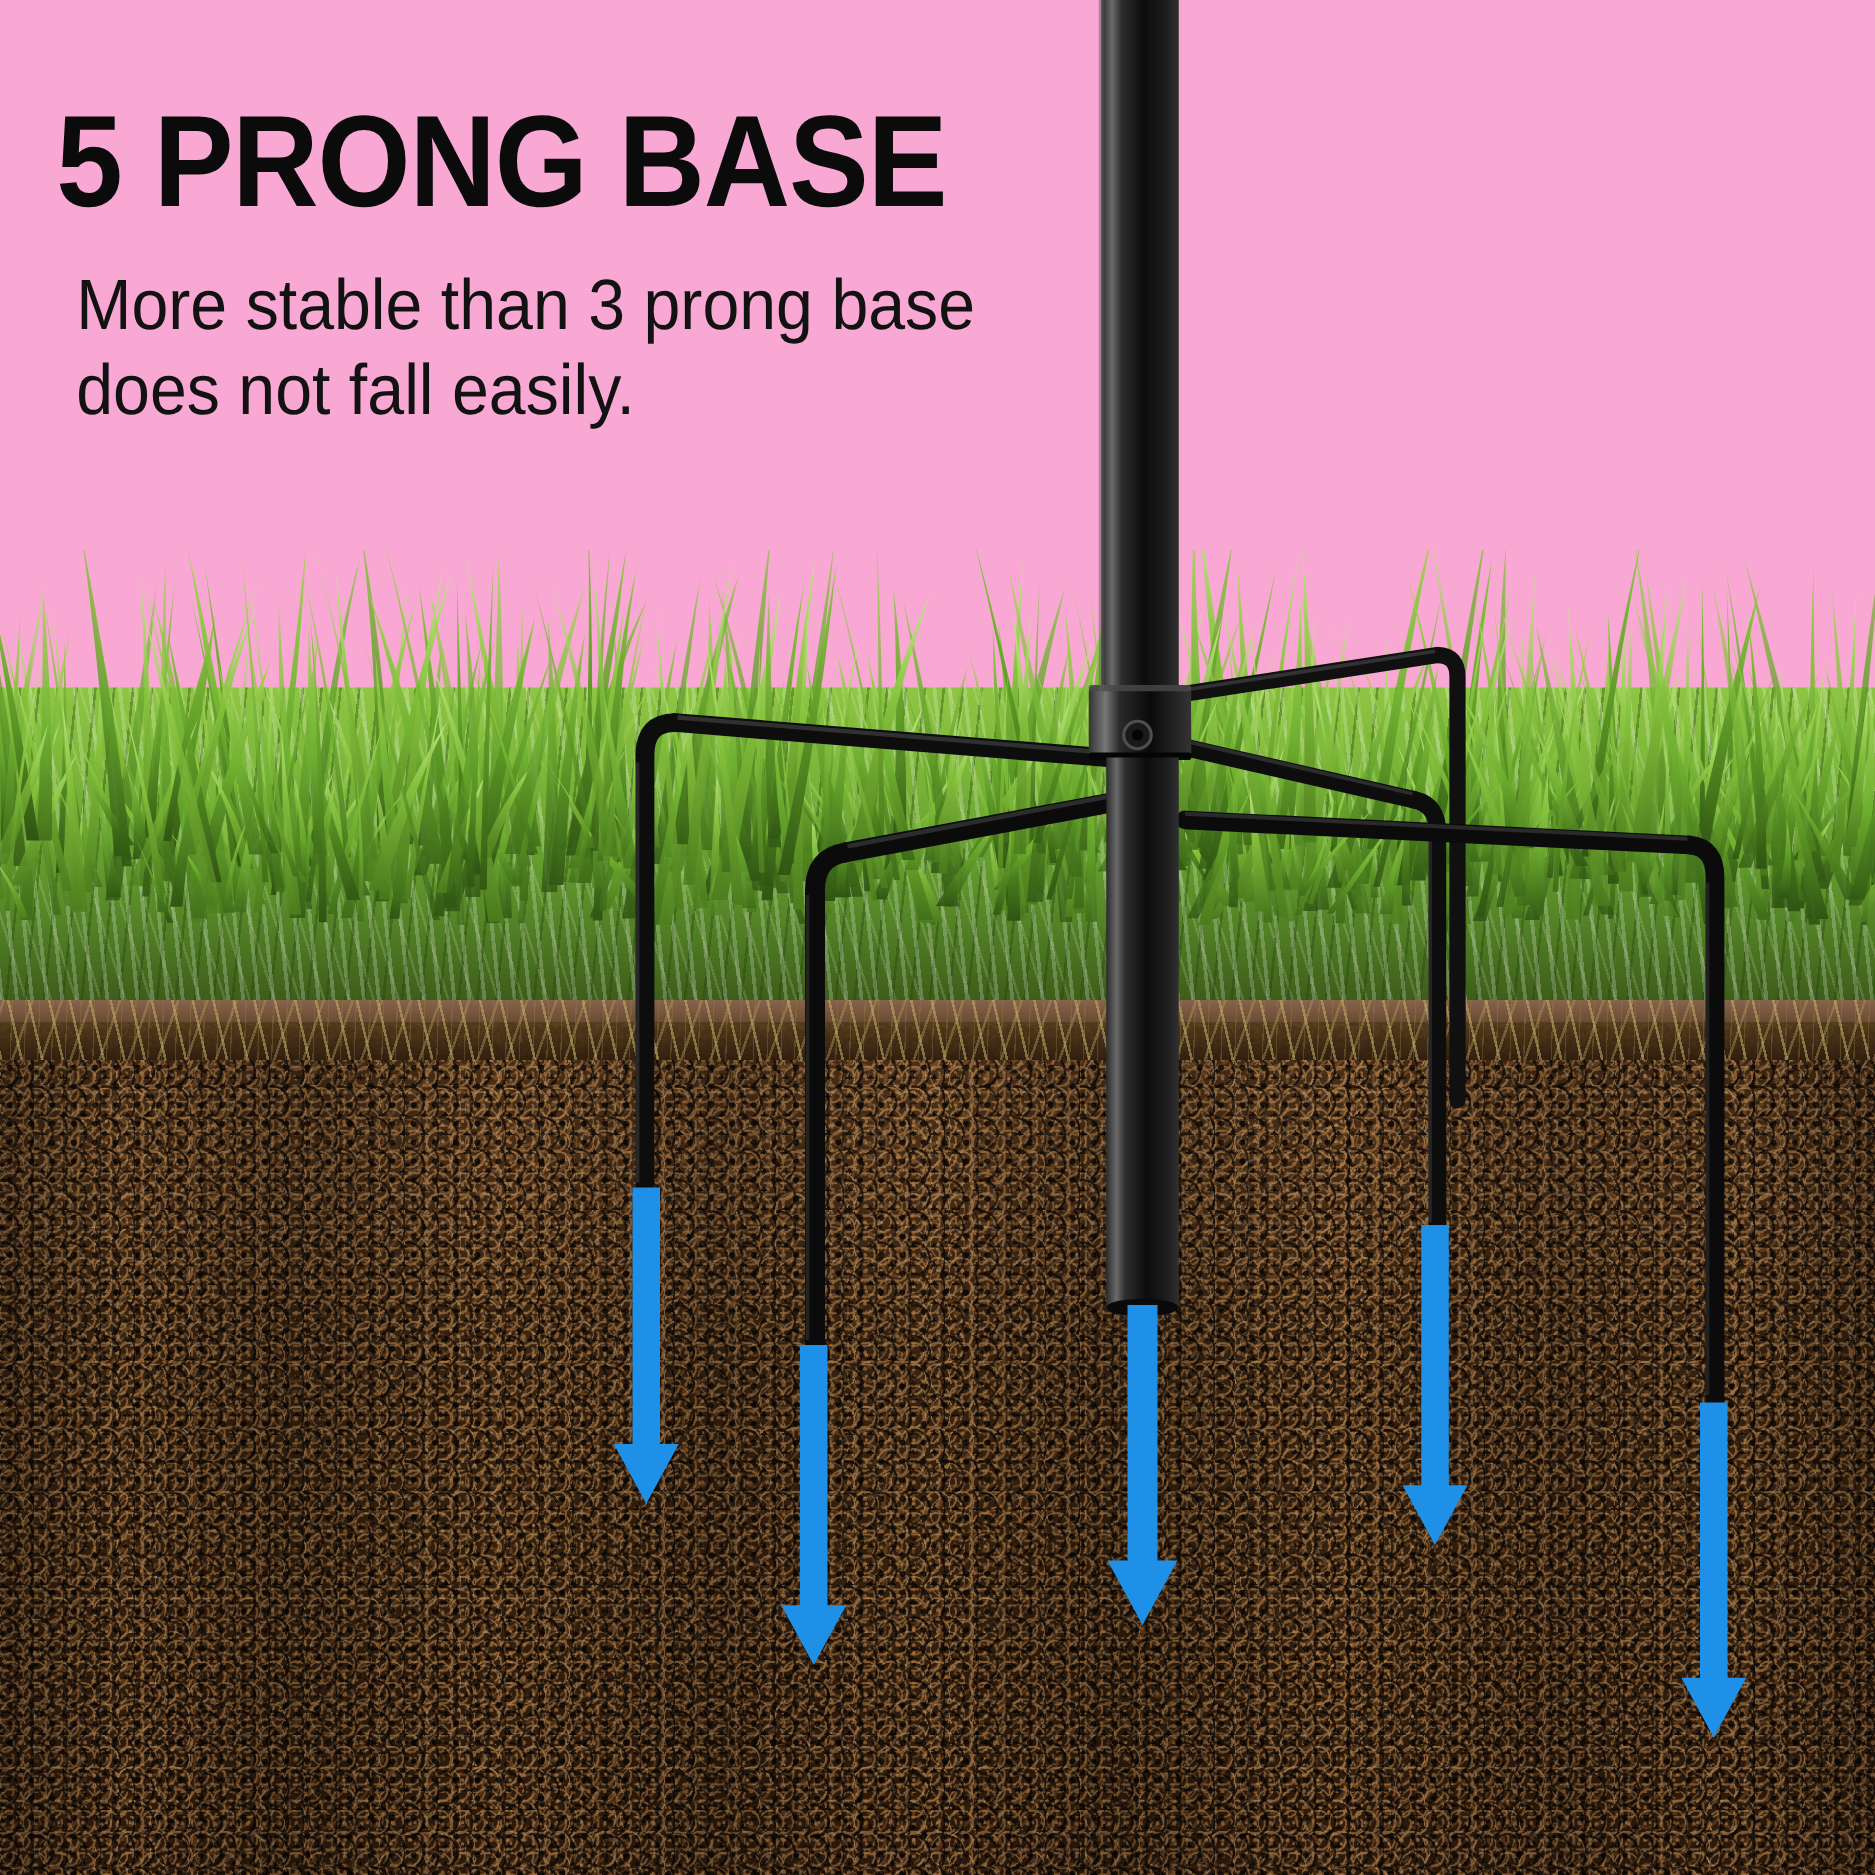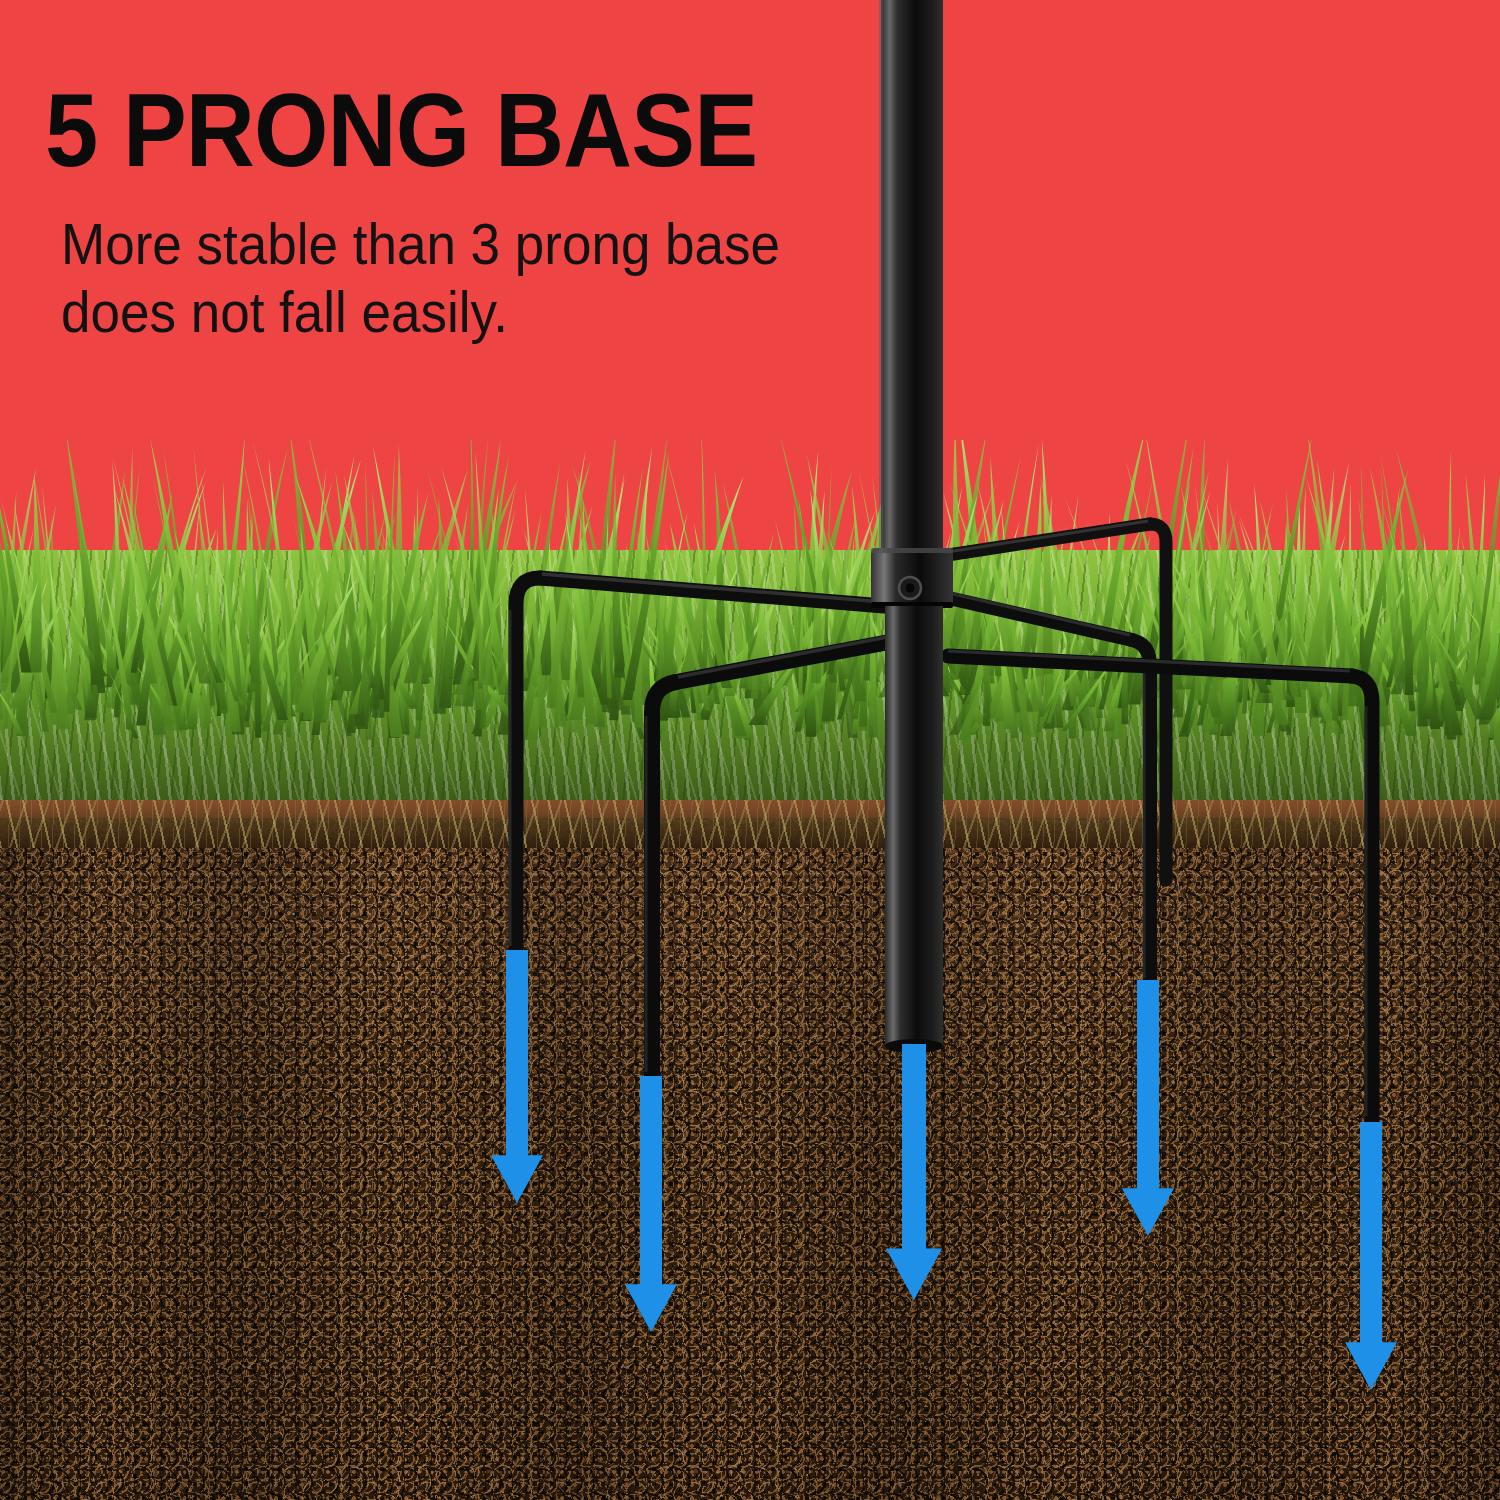--- a/index.html
+++ b/index.html
@@ -4,21 +4,21 @@
 <style>
   html,body{margin:0;padding:0;background:#fff;}
   body{
     font-family:"Liberation Sans", sans-serif;
     -webkit-font-smoothing:antialiased;
   }
   #stage{
     position:relative;
     width:1500px;height:1500px;
     overflow:hidden;
-    background:#ef4444;
+    background:#f9a8d4;
   }
 
   
   #text-block{
     position:absolute;left:45px;top:78px;width:830px;z-index:60;
   }
   #headline{
     font-family:"Liberation Sans","DejaVu Sans",sans-serif;
     font-weight:700;
     font-size:104px;

